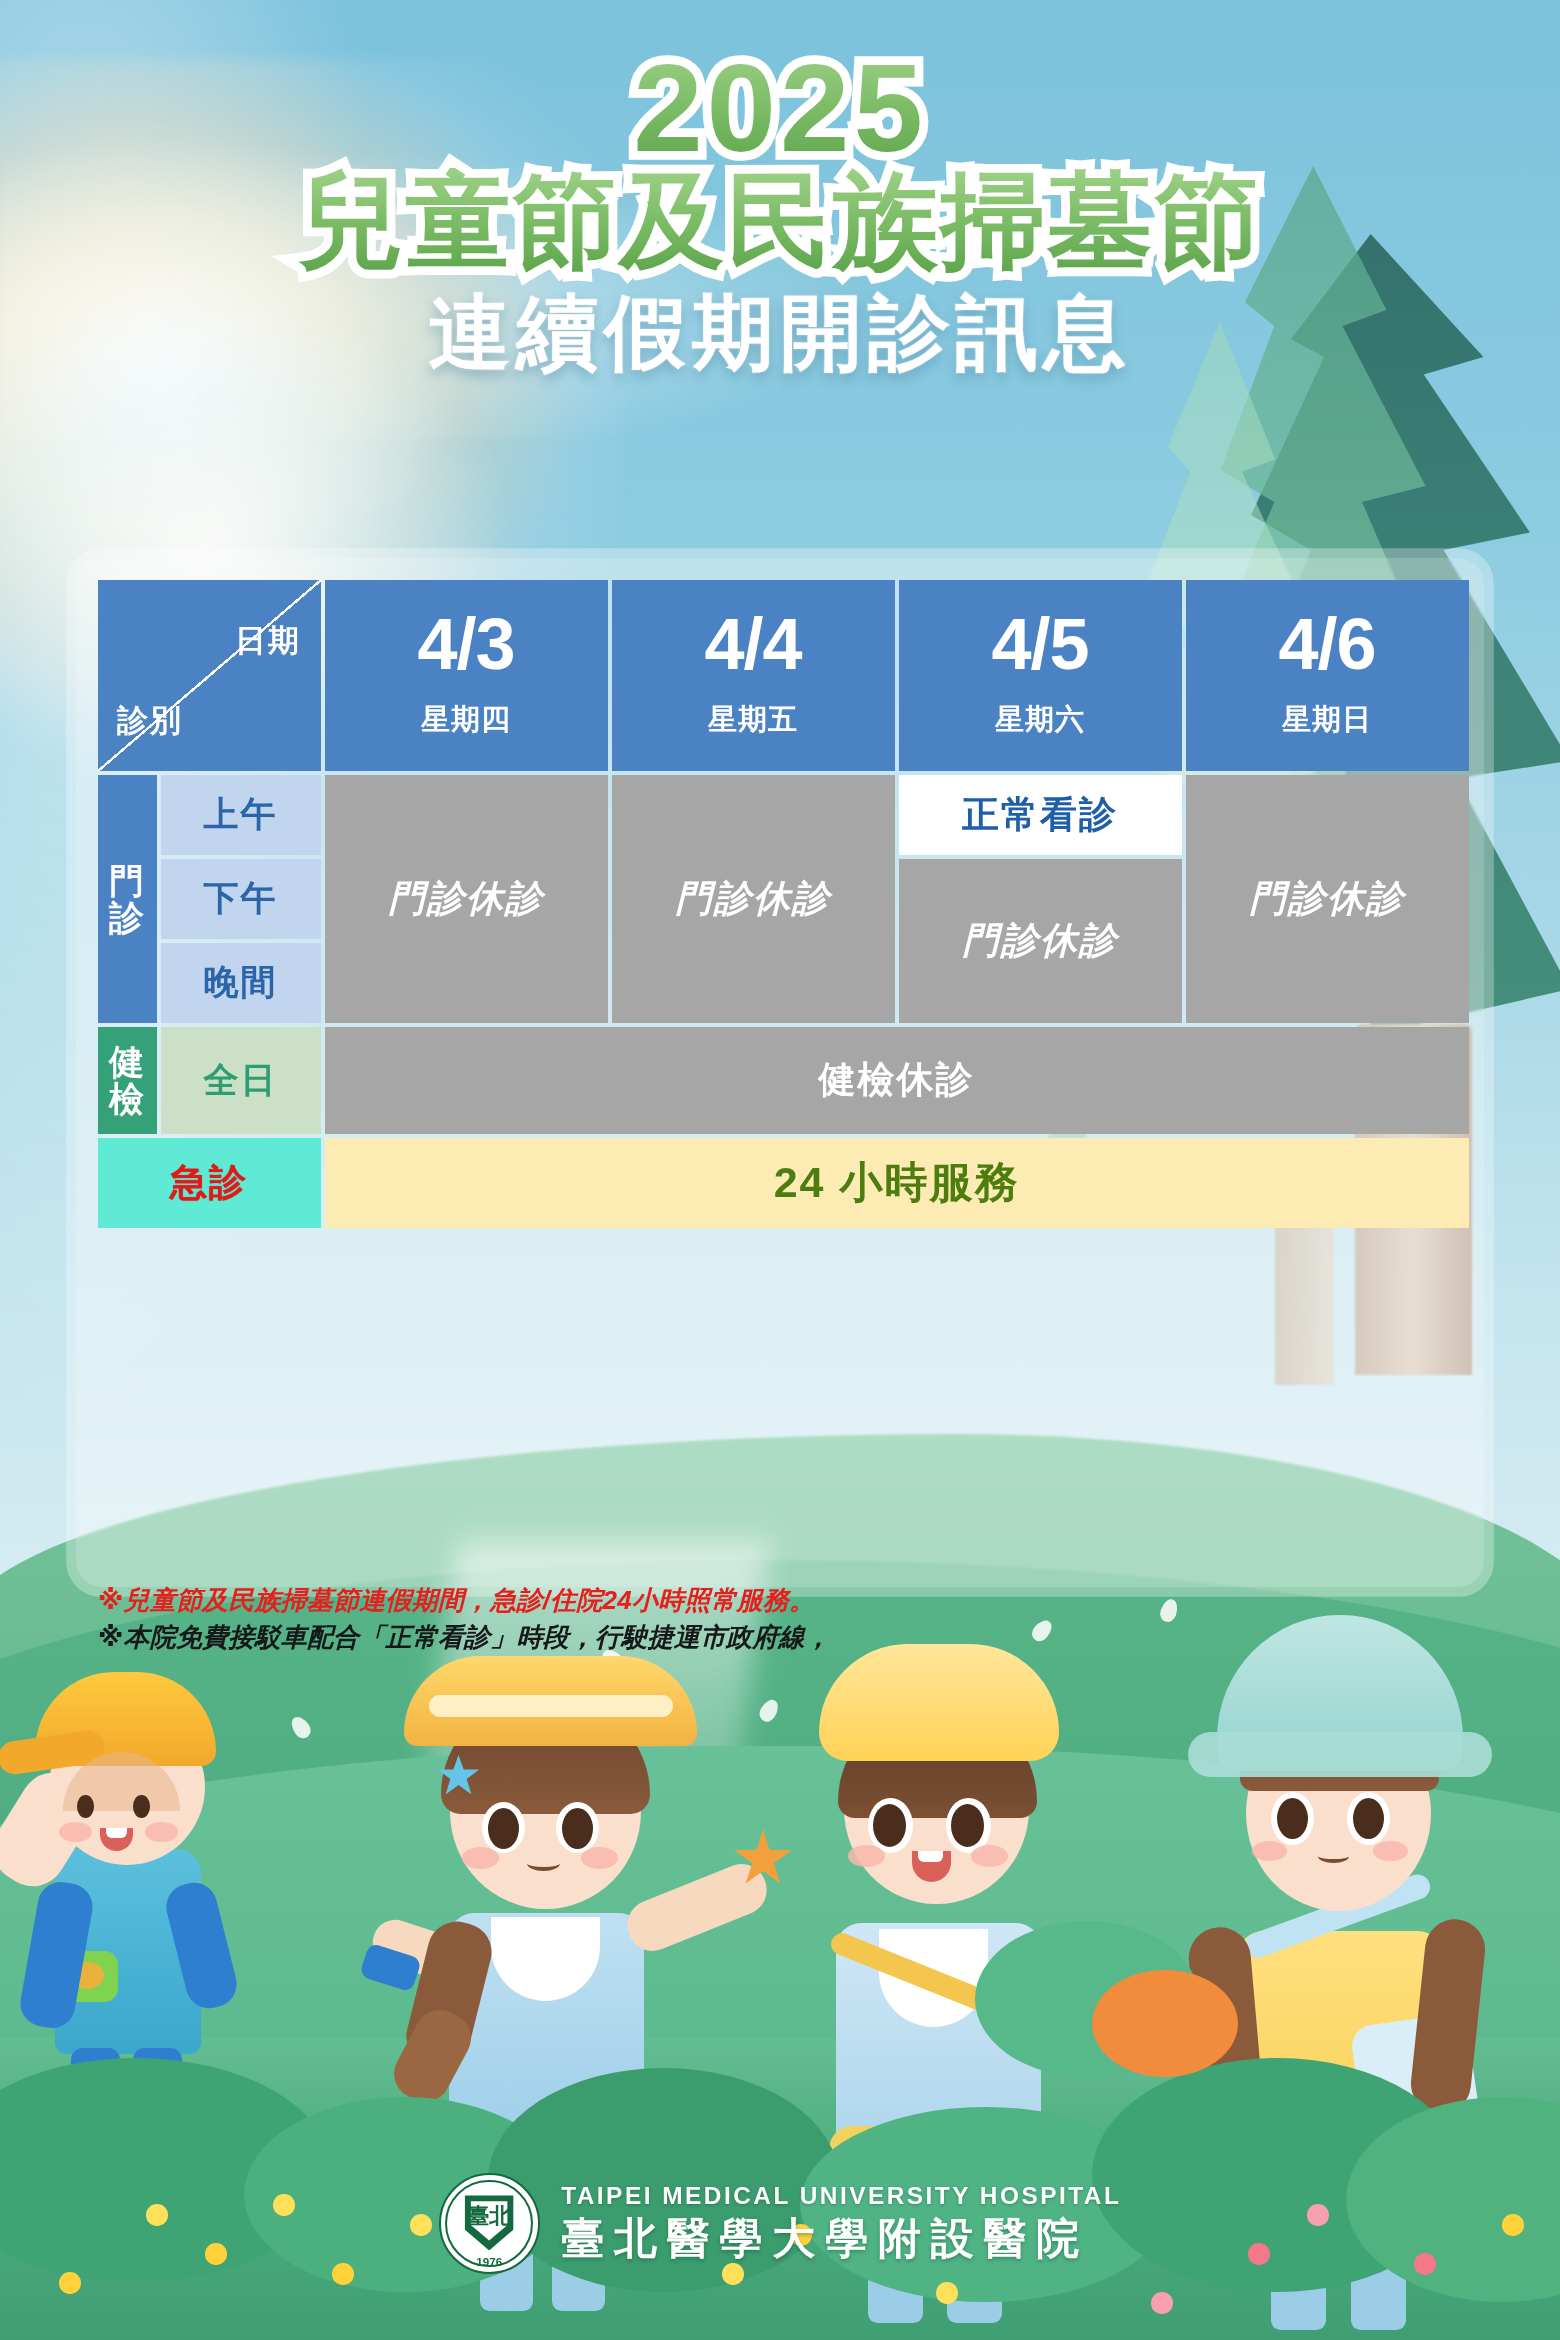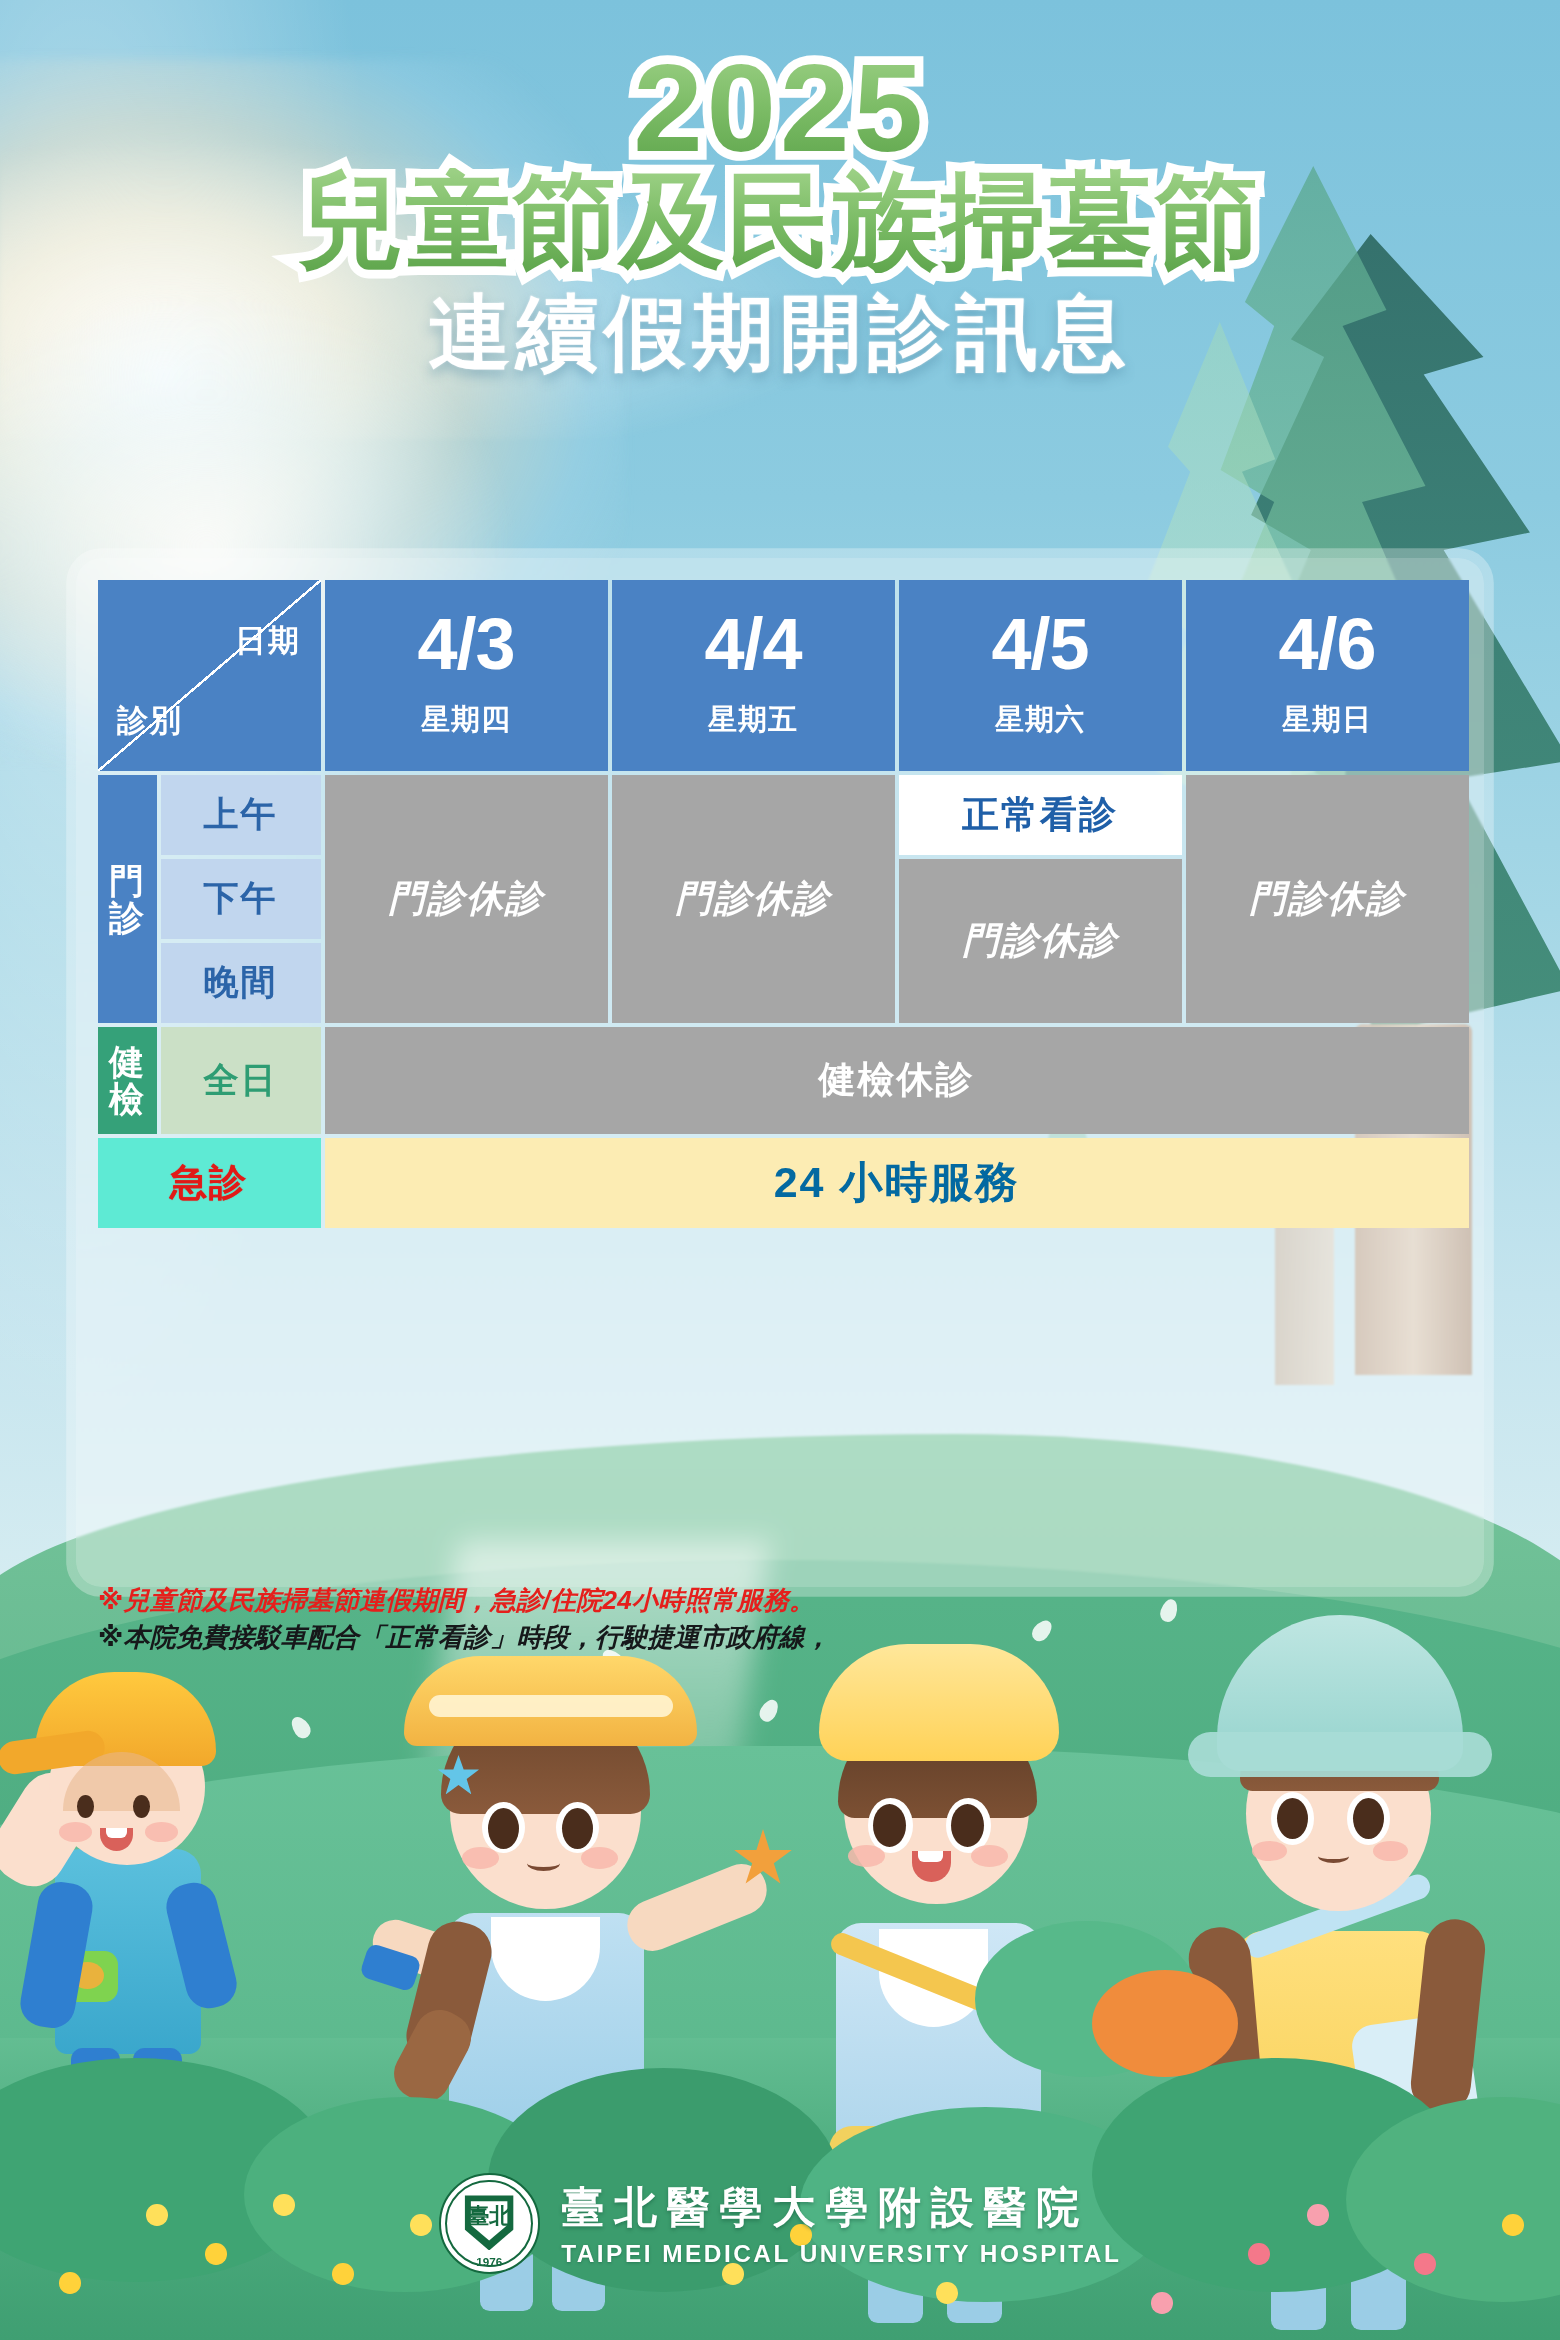--- a/index.html
+++ b/index.html
@@ -193,21 +193,21 @@
   }
   .rl-er {
     background:#5eead4; color:#e11a17; font-size:37px; letter-spacing:2px;
     height:90px; text-shadow: 0 0 1px #e11a17;
   }
 
   
   .v-closed   { background:#a6a6a6; color:#ffffff; font-size:37px; letter-spacing:2px;font-style:italic; }
   .v-open     { background:#ffffff; color:#1f5fa8; font-size:37px; letter-spacing:2px; text-shadow:0 1px 0 rgba(255,255,255,.4); }
   .v-health   { background:#a6a6a6; color:#ffffff; font-size:37px; letter-spacing:2px; }
-  .v-er       { background:#fcecb3; color:#0369a1; font-size:43px; letter-spacing:2px; }
+  .v-er       { background:#fcecb3; color:#4d7c0f; font-size:43px; letter-spacing:2px; }
 
   
   #notes {
     position:absolute; left:98px; top:1582px; width:1365px;
     color:#16181a; font-size:26px; line-height:1.42; letter-spacing:0.2px;
     font-weight:700;
     font-style:italic;
   }
   #notes .red { color:#e51f1c; }
   #notes .indent { padding-left:41px; display:block; }
@@ -514,17 +514,17 @@
 
 <div id="logo-area">
   <div class="crest">
     <div class="ring"></div>
     <div class="ring2"></div>
     <div class="shield"></div>
     <div class="sym">臺北</div>
     <div class="year">1976</div>
   </div>
   <div id="hosp-names">
+    <div id="hosp-en">TAIPEI MEDICAL UNIVERSITY HOSPITAL</div>
     <div id="hosp-zh">臺北醫學大學附設醫院</div>
-    <div id="hosp-en">TAIPEI MEDICAL UNIVERSITY HOSPITAL</div>
   </div>
 </div>
 
 
 </body></html>

